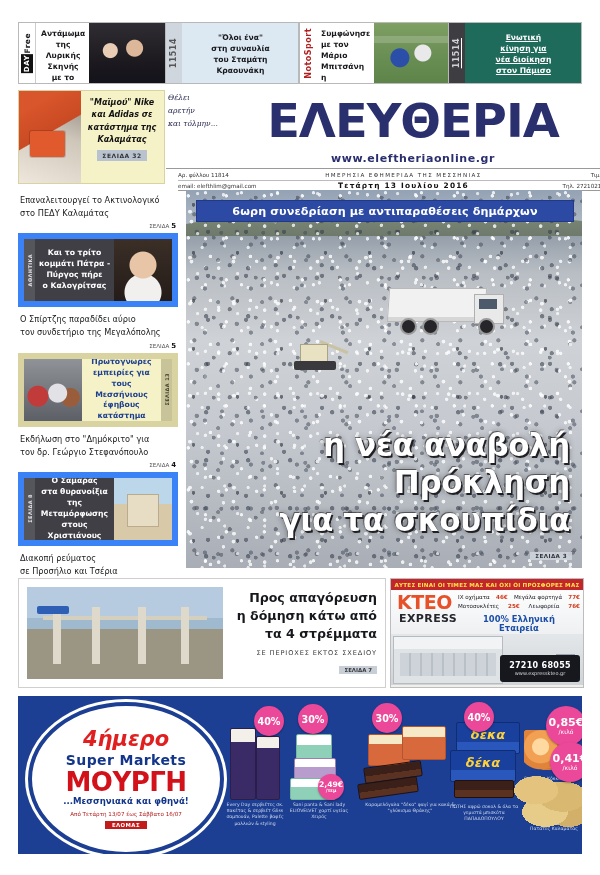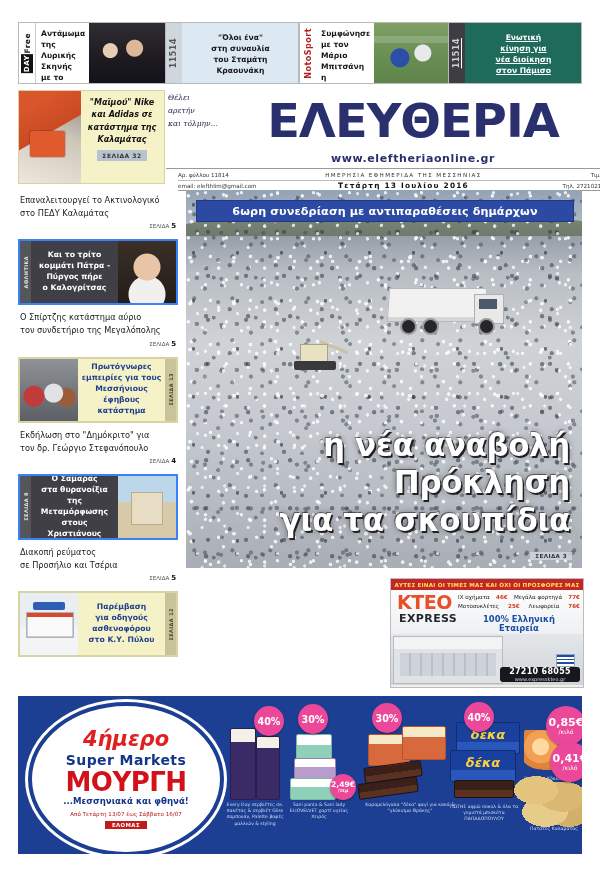--- a/index.html
+++ b/index.html
@@ -8,21 +8,21 @@
     width:600px;height:875px;overflow:hidden;
     font-family:"DejaVu Sans","Liberation Sans",sans-serif;
     color:#1a1a1a;
     position:relative;
   }
   .page{position:absolute;left:0;top:0;width:600px;height:875px;background:#fff;}
 
   
   .teaser-strip{position:absolute;left:18px;top:22px;width:564px;height:62px;display:flex;}
   .teaser{display:flex;align-items:stretch;border:1px solid #b9b9b9;background:#fff;overflow:hidden;}
-  .t1{width:148px;}
+  .t1{width:148px;text-align:center;}
   .t2{width:134px;border-left:none;}
   .t3{width:150px;}
   .t4{width:134px;border-left:none;}
 
   .vlabel{
     width:16px;flex:0 0 16px;display:flex;align-items:center;justify-content:center;
     font-weight:bold;font-size:8px;letter-spacing:.5px;
   }
   .vlabel span{writing-mode:vertical-rl;transform:rotate(180deg);white-space:nowrap;}
   .freeday{background:#ffffff;border-right:1px solid #ccc;}
@@ -92,21 +92,21 @@
   .mh-row .l{width:95px;}
   .mh-row .c{flex:1;text-align:center;letter-spacing:1.4px;}
   .mh-row .r{width:78px;text-align:right;}
   .mh-row.r2 .c{font-weight:bold;font-size:7.4px;letter-spacing:1.2px;color:#111;}
 
   
   .leftcol{position:absolute;left:18px;top:190px;width:160px;}
   .lc-text{font-size:8.2px;line-height:1.6;color:#1b1b1b;padding:4px 2px 1px 2px;}
   .lc-sel{text-align:right;font-size:5.6px;color:#555;padding-right:2px;margin-top:1px;}
   .lc-sel b{color:#111;font-size:7px;}
-  .lc-card{height:62px;margin:9px 0 2px 0;display:flex;border:2px solid #3b82f6;overflow:hidden;}
+  .lc-card{height:62px;margin:3px 0 2px 0;display:flex;border:6px solid #3b82f6;overflow:hidden;}
   .lc-card.dark{background:#3f3f45;}
   .lc-card.cream{background:#f6f2c8;border-color:#d8d3a0;}
   .lc-tag{width:11px;flex:0 0 11px;display:flex;align-items:center;justify-content:center;font-size:5px;font-weight:bold;}
   .lc-tag span{writing-mode:vertical-rl;transform:rotate(180deg);white-space:nowrap;letter-spacing:.4px;}
   .lc-tag.ondark{background:#55555c;color:#e2e2e6;}
   .lc-tag.oncream{background:#c9c39a;color:#45422c;}
   .lc-title{flex:1;display:flex;flex-direction:column;justify-content:center;text-align:center;padding:2px 3px;font-size:7.7px;line-height:1.42;font-weight:bold;}
   .lc-title.onwhite{color:#fff;}
   .lc-title.onblue{color:#1d3f8f;}
   .lc-img{width:58px;flex:0 0 58px;}
@@ -253,21 +253,21 @@
   .ad-mid{position:relative;height:44px;background:linear-gradient(180deg,#fdfdfd 0%,#eef0f2 100%);}
   .ad-kteo{position:absolute;left:6px;top:3px;font-size:19px;font-weight:bold;color:#e8502a;letter-spacing:-.5px;line-height:1;}
   .ad-express{position:absolute;left:8px;top:23px;font-size:11px;font-weight:bold;color:#25272c;letter-spacing:.4px;line-height:1;}
   .ad-prices{position:absolute;right:3px;top:3px;width:122px;font-size:5.6px;color:#16181d;line-height:1.55;}
   .ad-prices .row{display:flex;justify-content:space-between;gap:3px;}
   .ad-prices .pr{color:#d23a1e;font-weight:bold;}
   .ad-greek{position:absolute;right:4px;bottom:1px;width:120px;text-align:center;font-size:8.4px;font-weight:bold;color:#1b4ea8;line-height:1.1;}
   .ad-bot{position:relative;height:51px;background:linear-gradient(180deg,#e4e7ea 0%,#cfd4d8 100%);}
   .ad-shop{position:absolute;left:2px;top:2px;width:108px;height:46px;background:linear-gradient(180deg,#f2f3f4 0 26%,#dfe3e6 26% 100%);border:1px solid #b6bbc0;}
   .ad-shop:after{content:"";position:absolute;left:6%;top:34%;width:88%;height:50%;background:repeating-linear-gradient(90deg,#cdd3d8 0 9px,#b9c0c6 9px 11px);}
-  .ad-phone{position:absolute;right:3px;bottom:3px;width:80px;background:#16181d;color:#fff;text-align:center;padding:0 0;border-radius:3px;}
+  .ad-phone{position:absolute;right:3px;bottom:3px;width:80px;background:#16181d;color:#fff;text-align:center;padding:6px 0;border-radius:3px;}
   .ad-phone .ph{font-size:8px;font-weight:bold;color:#fff;letter-spacing:.3px;}
   .ad-phone .wb{font-size:5px;color:#d6d6da;}
   .ad-flag{position:absolute;right:8px;top:20px;width:17px;height:11px;background:repeating-linear-gradient(180deg,#1b4ea8 0 1.8px,#fff 1.8px 3.6px);border:1px solid #9aa3b0;}
 
   
   .bottomad{position:absolute;left:18px;top:696px;width:564px;height:158px;background:#1c3f93;overflow:hidden;}
   .ba-circle{
     position:absolute;left:10px;top:6px;width:188px;height:146px;border-radius:50%;
     background:#fff;border:4px solid #1c3f93;box-shadow:0 0 0 3px #fff;
     display:flex;flex-direction:column;align-items:center;justify-content:center;text-align:center;
@@ -431,21 +431,21 @@
       <div class="lc-title onwhite">
         <div>Και το τρίτο</div>
         <div>κομμάτι Πάτρα -</div>
         <div>Πύργος πήρε</div>
         <div>ο Καλογρίτσας</div>
       </div>
       <div class="lc-img img-portrait"></div>
     </div>
 
     <div class="lc-text">
-      <div>Ο Σπίρτζης κατάστημα αύριο</div>
+      <div>Ο Σπίρτζης παραδίδει αύριο</div>
       <div>τον συνδετήριο της Μεγαλόπολης</div>
     </div>
     <div class="lc-sel">
       <span>ΣΕΛΙΔΑ</span>
       <b>5</b>
     </div>
 
     <div class="lc-card cream">
       <div class="lc-img img-kids"></div>
       <div class="lc-title onblue">
@@ -529,20 +529,32 @@
       <div>η νέα αναβολή</div>
       <div>Πρόκληση</div>
       <div>για τα σκουπίδια</div>
     </div>
 
     <div class="mp-selida">ΣΕΛΙΔΑ 3</div>
   </div>
 
   <div class="midband">
 
+    <div class="mb-story">
+      <div class="mb-img"></div>
+      <div class="mb-txt">
+        <h2>
+          <div>Προς απαγόρευση</div>
+          <div>η δόμηση κάτω από</div>
+          <div>τα 4 στρέμματα</div>
+        </h2>
+        <div class="mb-sub">ΣΕ ΠΕΡΙΟΧΕΣ ΕΚΤΟΣ ΣΧΕΔΙΟΥ</div>
+        <div class="mb-sel">ΣΕΛΙΔΑ 7</div>
+      </div>
+    </div>
 
     <div class="mb-ad">
       <div class="ad-top">ΑΥΤΕΣ ΕΙΝΑΙ ΟΙ ΤΙΜΕΣ ΜΑΣ ΚΑΙ ΟΧΙ ΟΙ ΠΡΟΣΦΟΡΕΣ ΜΑΣ</div>
       <div class="ad-mid">
         <div class="ad-kteo">ΚΤΕΟ</div>
         <div class="ad-express">EXPRESS</div>
         <div class="ad-prices">
           <div class="row">
             <span>ΙΧ οχήματα</span>
             <span class="pr">46€</span>
@@ -591,21 +603,21 @@
       <div class="badge b-pct" style="left:30px;top:6px;">40%</div>
       <div class="cap" style="left:0px;top:102px;width:62px;">Every Day σερβιέτες
 σκ. πακέτας &amp; σερβιέτ
 Gliss σαμπουάν, Palette βαφές
 μαλλιών &amp; styling</div>
 
       <div class="prod p-tissue" style="left:72px;top:34px;width:34px;height:26px;"></div>
       <div class="prod p-lilac" style="left:70px;top:58px;width:40px;height:22px;"></div>
       <div class="prod p-tissue" style="left:66px;top:78px;width:44px;height:20px;"></div>
       <div class="badge b-pct" style="left:74px;top:4px;">30%</div>
-      <div class="badge b-small" style="left:106px;top:74px;">
+      <div class="badge b-small" style="left:94px;top:74px;">
         <span>2,49€</span>
         <small>/τεμ</small>
       </div>
       <div class="cap" style="left:60px;top:102px;width:70px;">Sani panta &amp; Sani lady
 ELIOVELVET χαρτί υγείας
 Χειρός</div>
 
       <div class="prod p-jelly" style="left:144px;top:34px;width:40px;height:30px;"></div>
       <div class="prod p-jelly" style="left:178px;top:26px;width:42px;height:32px;"></div>
       <div class="prod p-choco" style="left:140px;top:64px;width:56px;height:14px;transform:rotate(-8deg);"></div>

